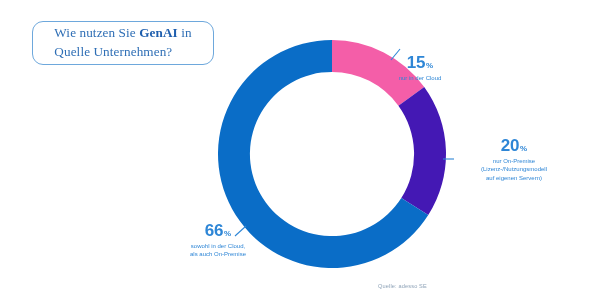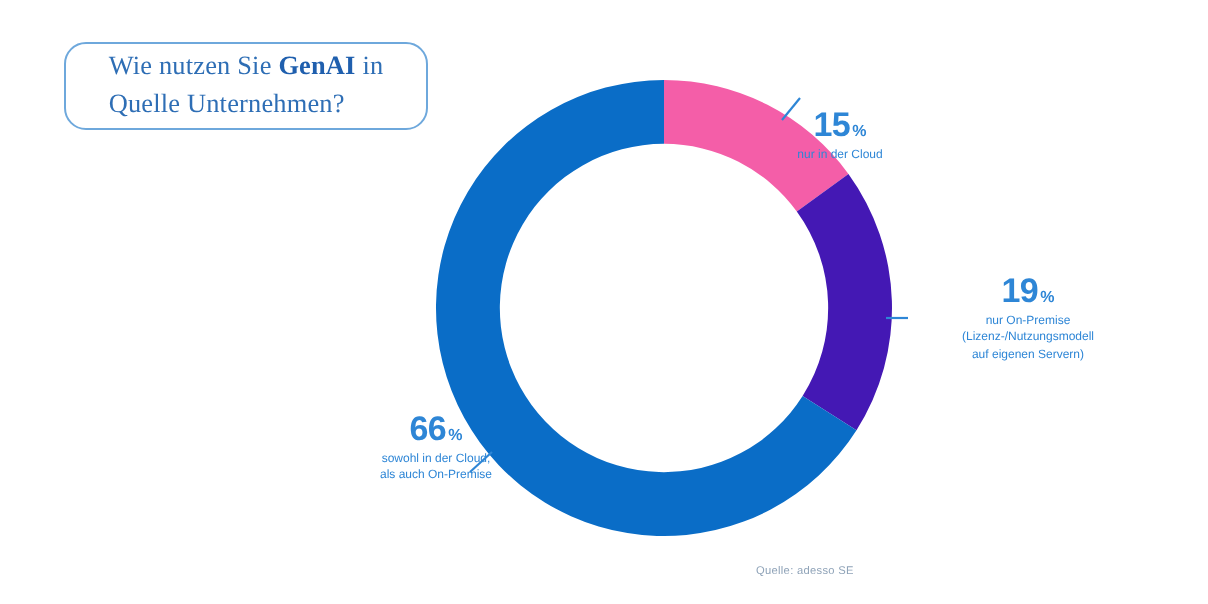--- a/index.html
+++ b/index.html
@@ -82,21 +82,21 @@
     font-size: 6px;
     line-height: 1.42;
     color: #2E86D6;
     text-align: center;
     margin-top: 2.5px;
     white-space: pre-line;
   }
 
   .callout-cloud     { left: 374px; top: 22px;  width: 92px; margin-top: 32px; }
   .callout-onprem    { left: 455px; top: 137px; width: 118px; }
-  .callout-both      { left: 168px; top: 206px; width: 100px; }
+  .callout-both      { left: 168px; top: 222px; width: 100px; }
 
   
   .leader {
     position: absolute;
     background: transparent;
   }
   .leader svg { display: block; overflow: visible; }
 
   .leader-cloud  { left: 388px; top: 48px; }
   .leader-onprem { left: 443px; top: 156px; }
@@ -160,21 +160,21 @@
   <div class="callout callout-cloud">
     <div class="pct-line">
       <span class="pct-num">15</span>
       <span class="pct-sym">%</span>
     </div>
     <div class="sub-line">nur in der Cloud</div>
   </div>
 
   <div class="callout callout-onprem">
     <div class="pct-line">
-      <span class="pct-num">19</span>
+      <span class="pct-num">20</span>
       <span class="pct-sym">%</span>
     </div>
     <div class="sub-line">nur On-Premise
 (Lizenz-/Nutzungsmodell
 auf eigenen Servern)</div>
   </div>
 
   <div class="callout callout-both">
     <div class="pct-line">
       <span class="pct-num">66</span>

